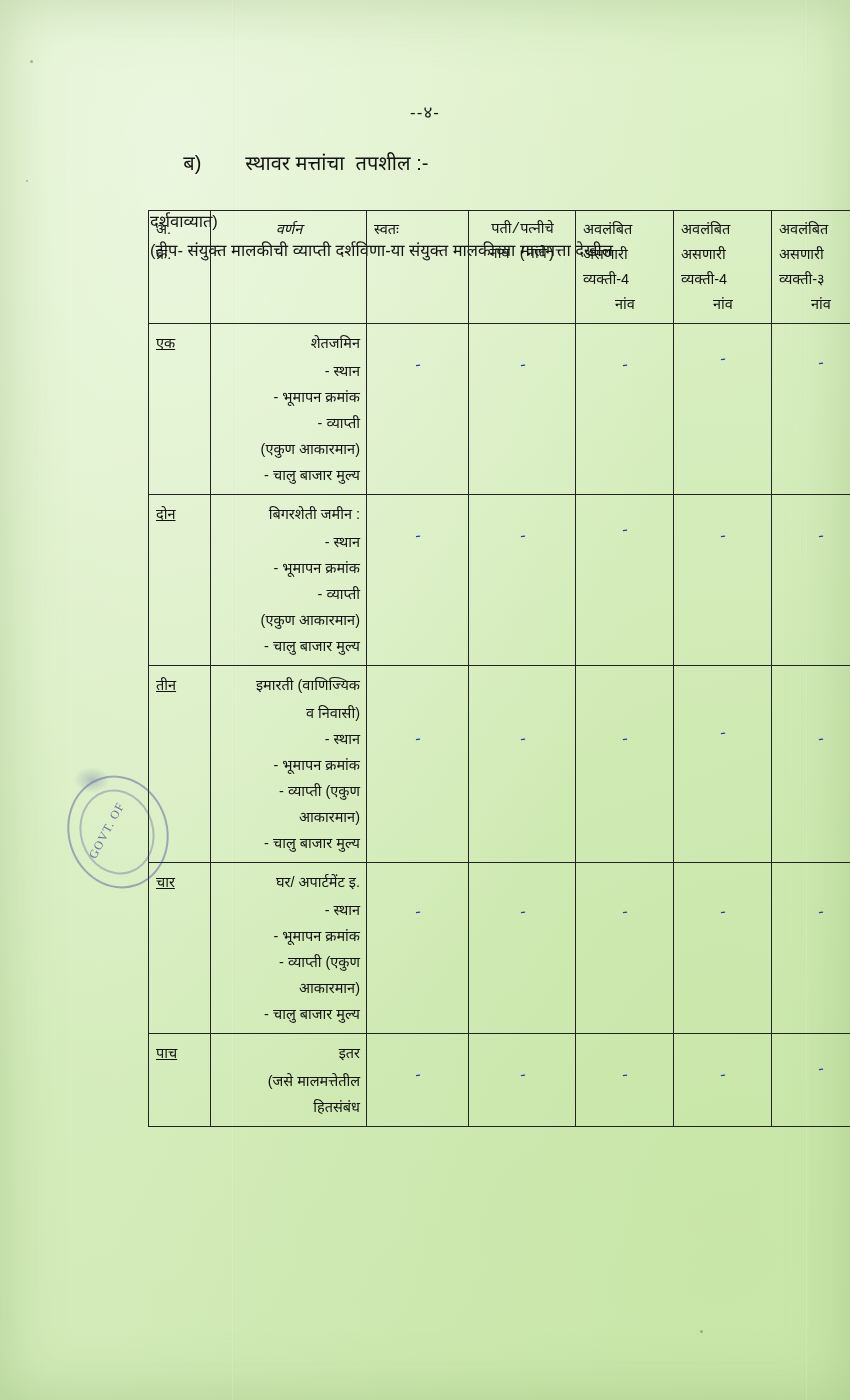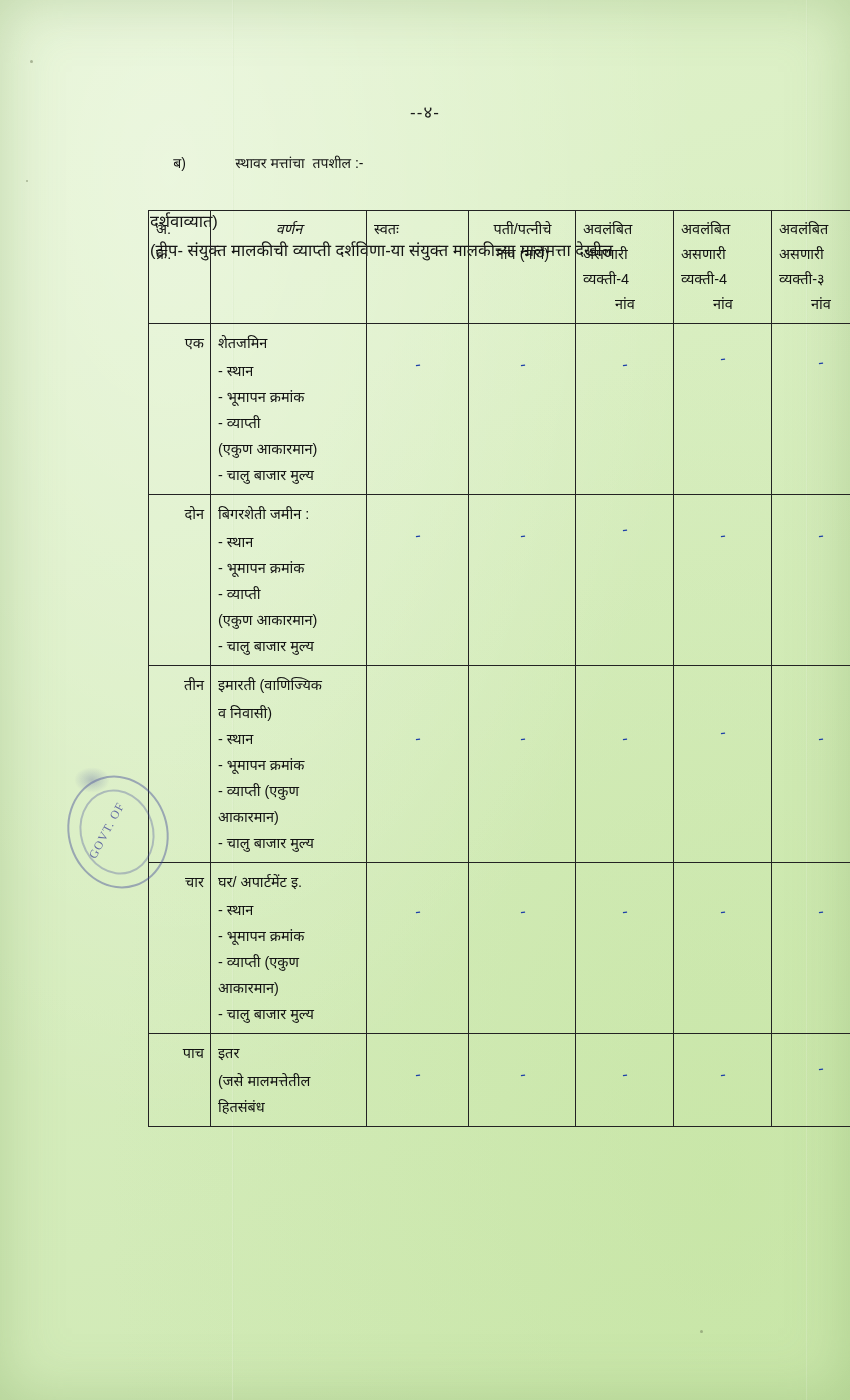--- a/index.html
+++ b/index.html
@@ -60,21 +60,21 @@
     color: #1a1a1a;
   }
 
   .heading-block {
     position: absolute;
     top: 120px;
     left: 150px;
     width: 640px;
   }
   .head-line {
-    font-size: 14px;
+    font-size: 20px;
     line-height: 29px;
     white-space: pre;
   }
   .head-line .lbl {
     display: inline-block;
     width: 62px;
   }
   .note-line {
     font-size: 16.5px;
     line-height: 29px;
@@ -94,50 +94,53 @@
     vertical-align: top;
     padding: 6px 6px 6px 7px;
     font-weight: normal;
     font-size: 14.5px;
     line-height: 26px;
     color: #121212;
   }
   th.col-sr   { width: 48px; }
   th.col-desc { width: 142px; font-style: italic; }
   th.col-self { width: 88px; }
-  th.col-sp   { width: 93px; }
+  th.col-sp   { width: 93px; font-family: Liberation Mono, monospace; }
   th.col-d1,
   th.col-d2,
   th.col-d3   { width: 84px; margin-top: 16px; }
 
   table.asset-table thead td,
   table.asset-table thead th {
     height: 92px;
     text-align: center;
     vertical-align: top;
   }
   thead .hdr-cell {
     display: block;
     text-align: center;
     line-height: 25px;
   }
   thead .hdr-left {
     text-align: left;
   }
 
   td.sr-cell {
-    text-align: right;
+    text-align: left;
     white-space: nowrap;
+    text-decoration: underline;
   }
   td.desc-cell .row-title {
     display: block;
     margin-bottom: 2px;
+    text-align: right;
   }
   td.desc-cell .sub {
     display: block;
+    text-align: right;
   }
   td.mark-cell {
     text-align: center;
     position: relative;
   }
   .dash {
     display: inline-block;
     color: #1d3fa8;
     font-size: 17px;
     line-height: 1;

